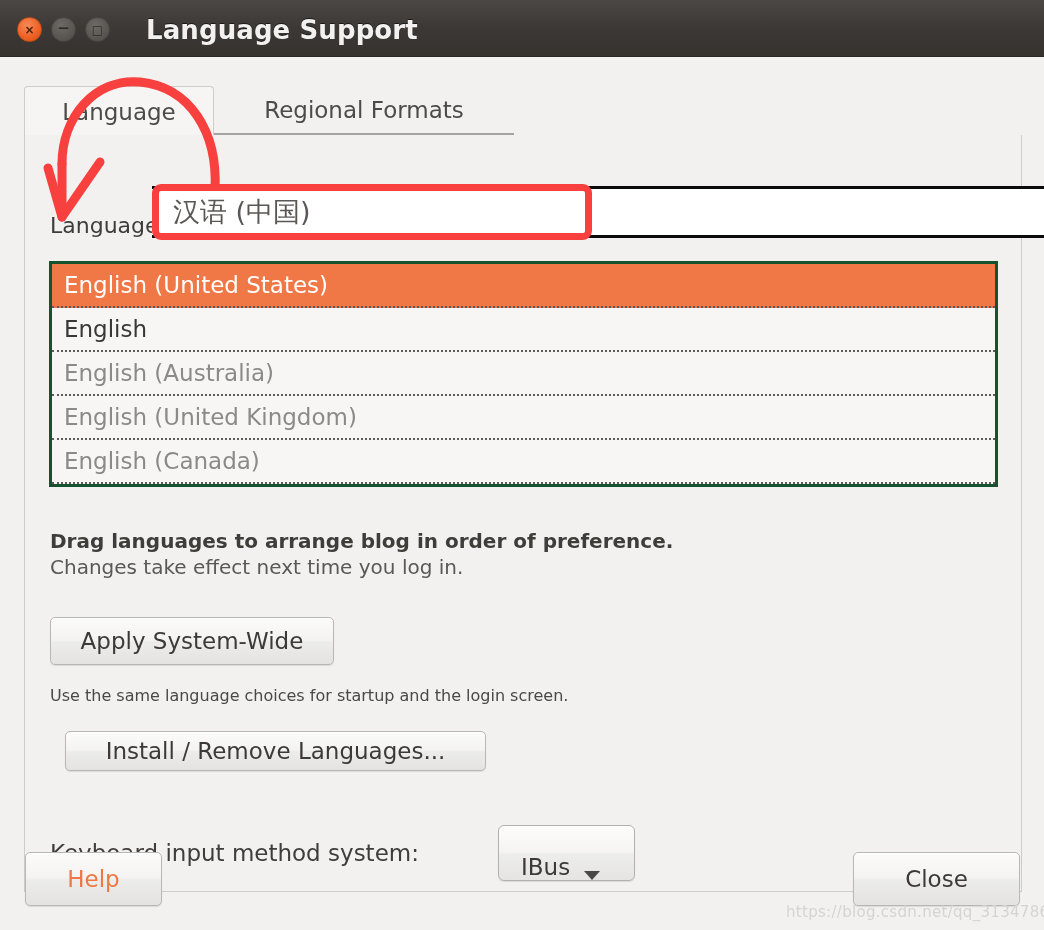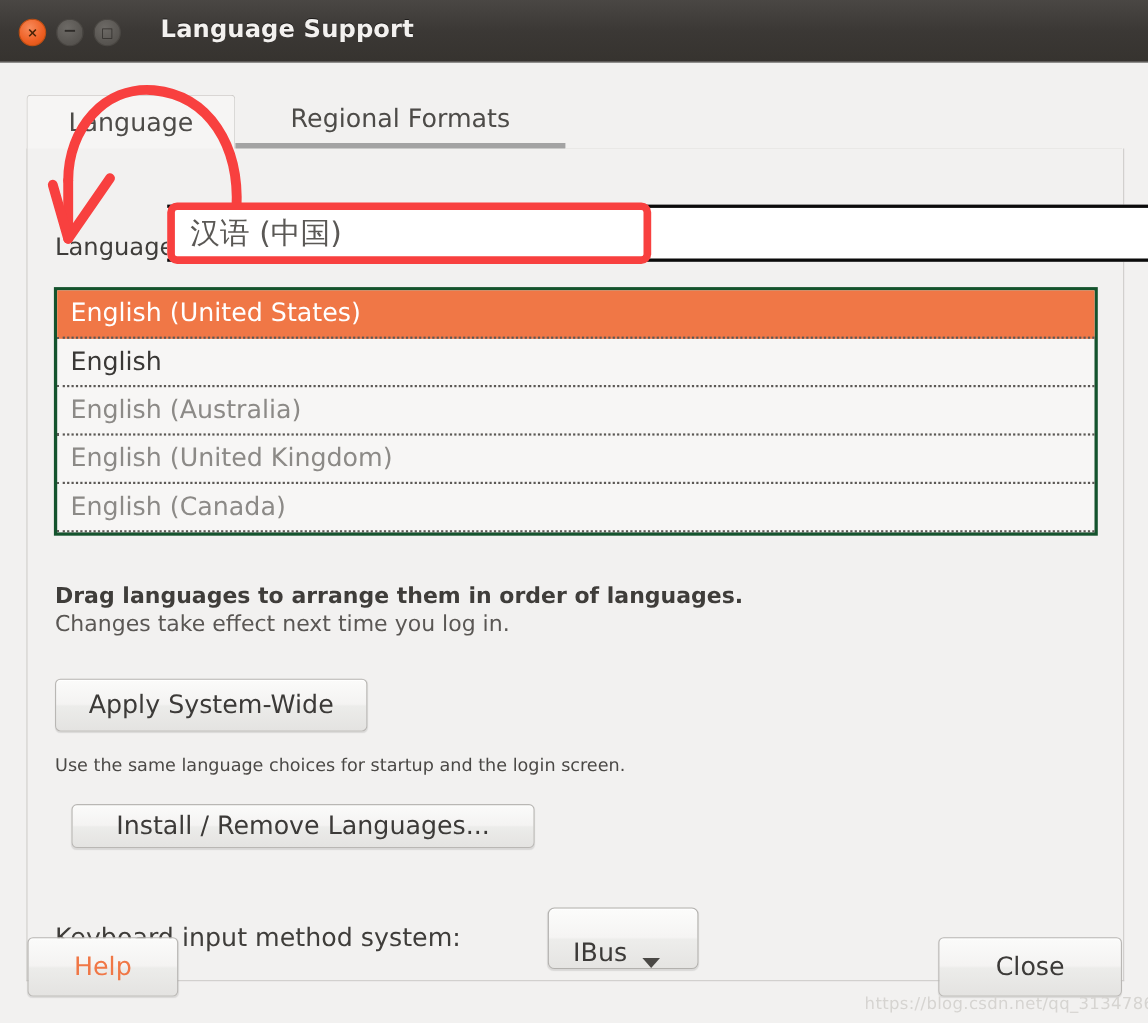--- a/index.html
+++ b/index.html
@@ -61,21 +61,21 @@
     font-weight: bold;
     font-family: "DejaVu Sans", sans-serif;
   }
   .wbtn-close .glyph { color: #4a2307; font-size: 12px; }
   .wbtn-min .glyph { color: #2e2b28; font-size: 15px; margin-top: -1px; }
   .wbtn-max .glyph { color: #2e2b28; font-size: 12px; }
 
   .wtitle {
     position: absolute;
     left: 146px; top: 15px;
-    font-size: 22px;
+    font-size: 26px;
     font-weight: bold;
     color: #f3f1ef;
     text-shadow: 0 -1px 0 rgba(0,0,0,.55);
     letter-spacing: .1px;
   }
 
   
   .wbody {
     position: absolute;
     left: 0; top: 57px;
@@ -108,21 +108,21 @@
     width: 190px;
     background: #f6f5f4;
     border: 1px solid #cfcdca;
     border-bottom: none;
     border-radius: 4px 4px 0 0;
   }
   .tab-inactive {
     left: 190px;
     width: 300px;
     background: transparent;
-    border-bottom: 6px solid #a3a3a3;
+    border-bottom: 3px solid #a3a3a3;
     text-align: center;
   }
   .tabfill {
     position: absolute;
     left: 490px; top: 0;
     width: 506px; height: 50px;
     border-bottom: 1px solid #cfcdca;
     box-sizing: border-box;
   }
 
@@ -340,21 +340,21 @@
           <span>English (Australia)</span>
         </div>
         <div class="lrow">
           <span>English (United Kingdom)</span>
         </div>
         <div class="lrow">
           <span>English (Canada)</span>
         </div>
       </div>
 
-      <div class="txt-drag">Drag languages to arrange them in order of languages.</div>
+      <div class="txt-drag">Drag languages to arrange blog in order of preference.</div>
       <div class="txt-changes">Changes take effect next time you log in.</div>
 
       <div class="btn btn-apply">
         <span>Apply System-Wide</span>
       </div>
 
       <div class="txt-samechoice">Use the same language choices for startup and the login screen.</div>
 
       <div class="btn btn-install">
         <span>Install / Remove Languages...</span>

